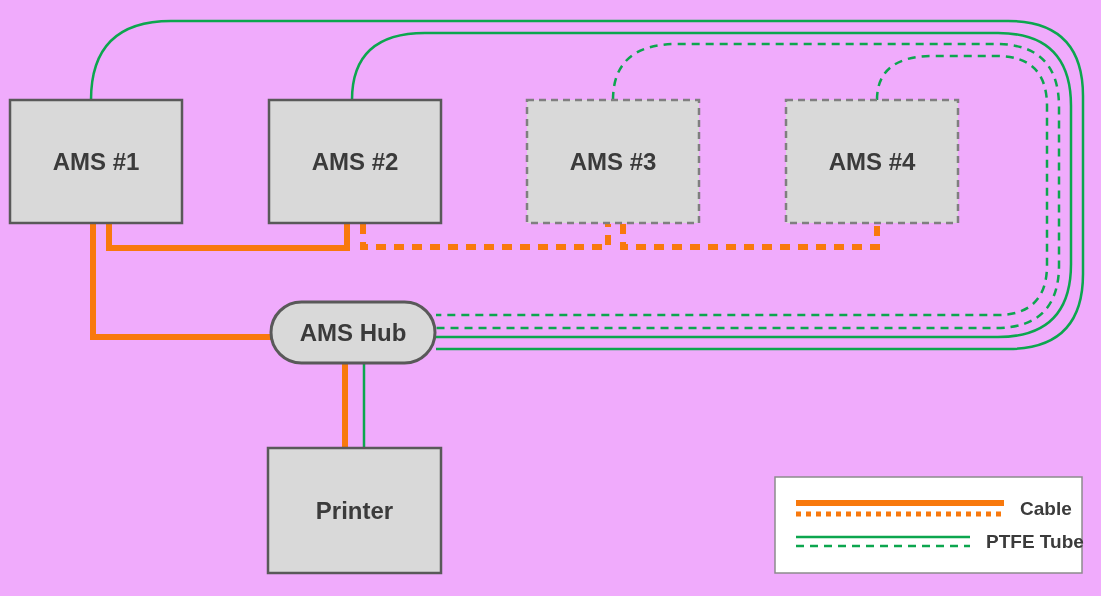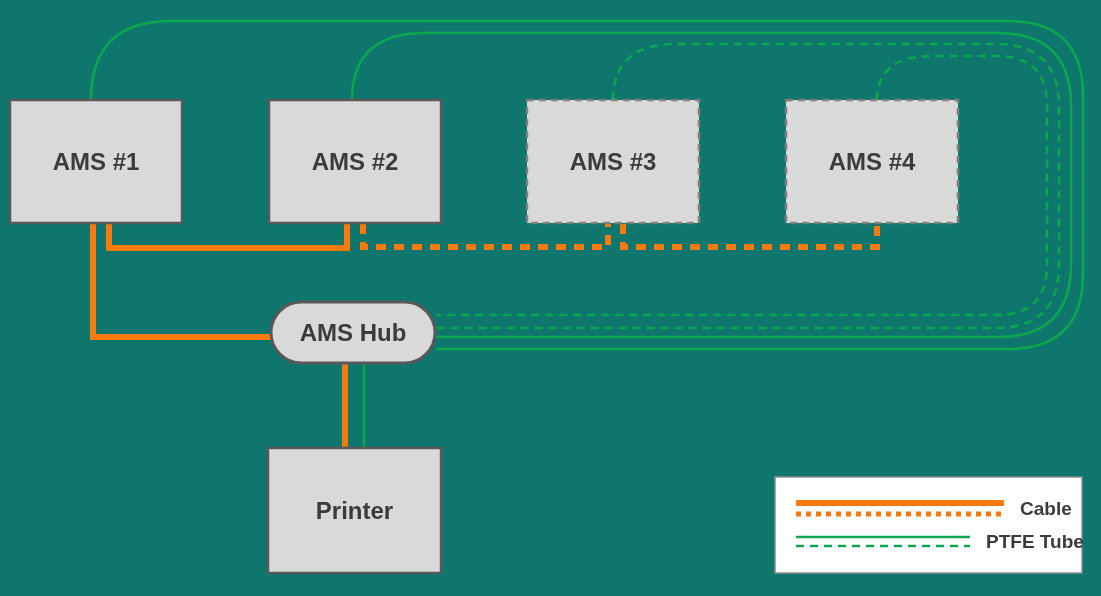--- a/index.html
+++ b/index.html
@@ -1,16 +1,16 @@
 <!DOCTYPE html>
 <html><head>
 <meta charset="utf-8">
 <style>
   html,body{margin:0;padding:0;background:#ffffff;}
-  .stage{position:relative;width:1101px;height:596px;background:#0f766e;overflow:hidden;
+  .stage{position:relative;width:1101px;height:596px;background:#f0abfc;overflow:hidden;
          font-family:"Liberation Sans", sans-serif;}
   svg{display:block;}
   text{font-family:"Liberation Sans", sans-serif;font-weight:700;}
   .node-label{font-size:24px;}
   .legend-label{font-size:19px;}
 </style>
 </head>
 <body>
 
 <div class="stage">

